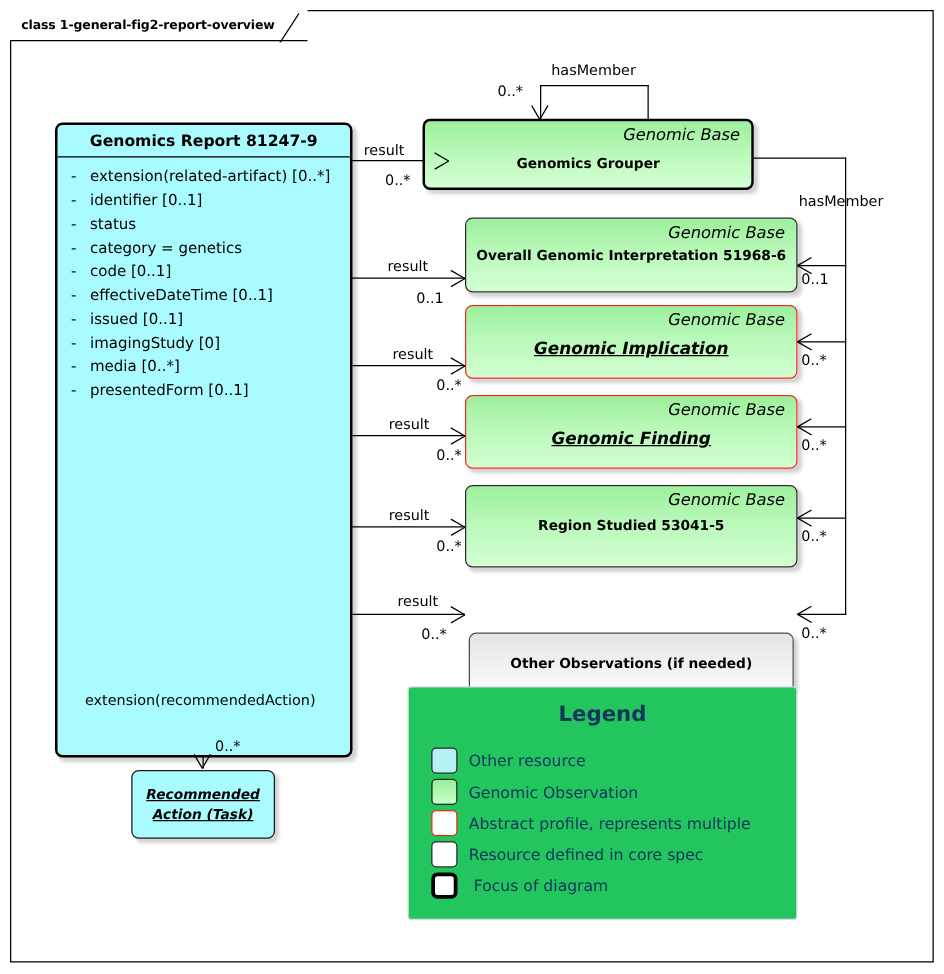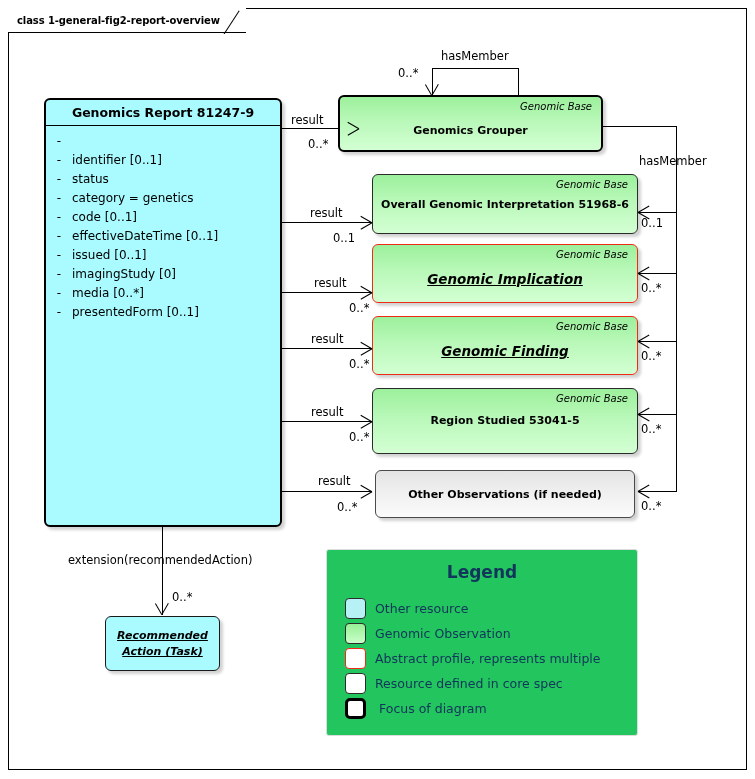--- a/index.html
+++ b/index.html
@@ -85,29 +85,30 @@
     background: linear-gradient(to bottom, #9cf09c 0%, #b9f8b9 45%, #d3ffd3 100%);
     border-color: #2b2b2b;
   }
   .uml.cyan {
     background: #aafbff;
     border-color: #1a1a1a;
   }
   .uml.grey {
     background: linear-gradient(to bottom, #e4e4e4 0%, #efefef 45%, #fbfbfb 100%);
     border-color: #4a4a4a;
+    margin-top: 36px;
   }
   .uml.abstract-border { border: 1.6px solid #ee2b16; }
   .uml.focus { border: 2.6px solid #000; }
 
   .stereo {
     position: absolute;
     right: 9px;
     top: 4px;
-    font-size: 10px;
+    font-size: 13px;
     font-style: italic;
     color: #000;
     white-space: nowrap;
   }
   .uml-title {
     position: absolute;
     left: 6px;
     right: 6px;
     text-align: center;
     font-size: 11px;
@@ -318,25 +319,26 @@
 
   <div class="hline" style="left:638px; top:491px; width:39px;"></div>
   <div class="arrow left" style="left:638px; top:491px;"></div>
   <div class="card-label" style="left:641px; top:499px;">0..*</div>
 
   <div class="vline" style="left:162px; top:527px; height:88px;"></div>
   <div class="arrow down" style="left:162px; top:614px;"></div>
   <div class="edge-label" style="left:68px; top:553px;">extension(recommendedAction)</div>
   <div class="card-label" style="left:172px; top:590px;">0..*</div>
 
-  <div class="uml cyan focus" style="left:44px; top:98px; width:238px; height:429px;">
+  <div class="uml cyan focus" style="left:44px; top:98px; width:238px; height:508px;">
     <div class="report-head">Genomics Report 81247-9</div>
     <div class="report-attrs">
       <div class="attr-row">
         <span class="attr-vis">-</span>
+        <span class="attr-txt">extension(related-artifact) [0..*]</span>
       </div>
       <div class="attr-row">
         <span class="attr-vis">-</span>
         <span class="attr-txt">identifier [0..1]</span>
       </div>
       <div class="attr-row">
         <span class="attr-vis">-</span>
         <span class="attr-txt">status</span>
       </div>
       <div class="attr-row">

